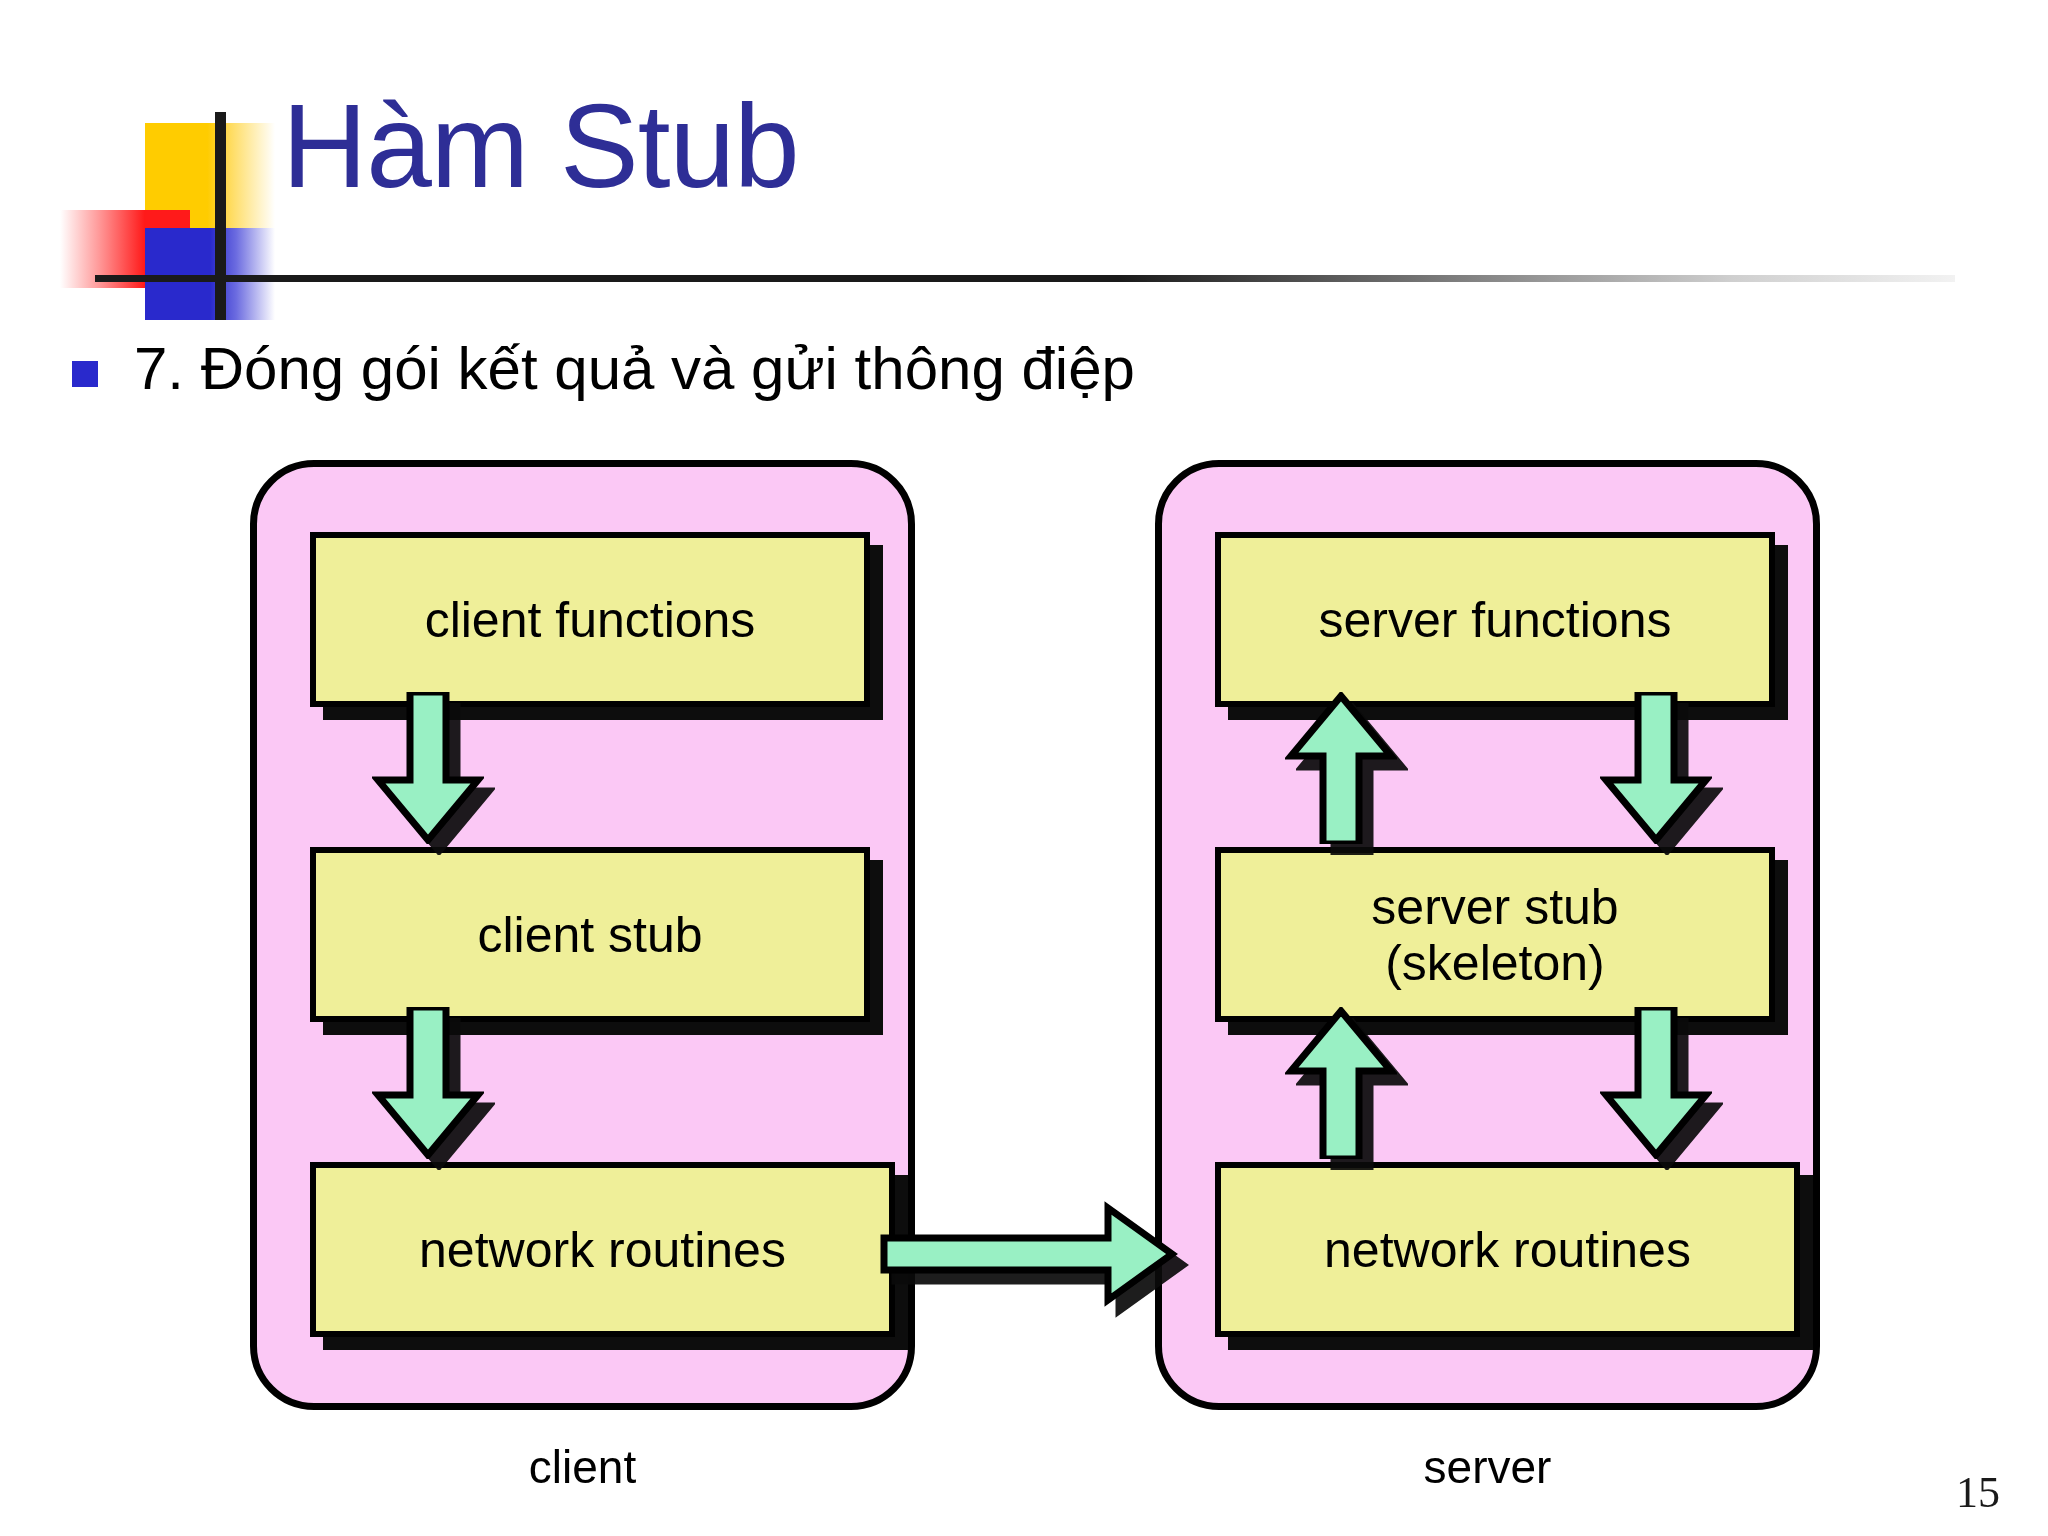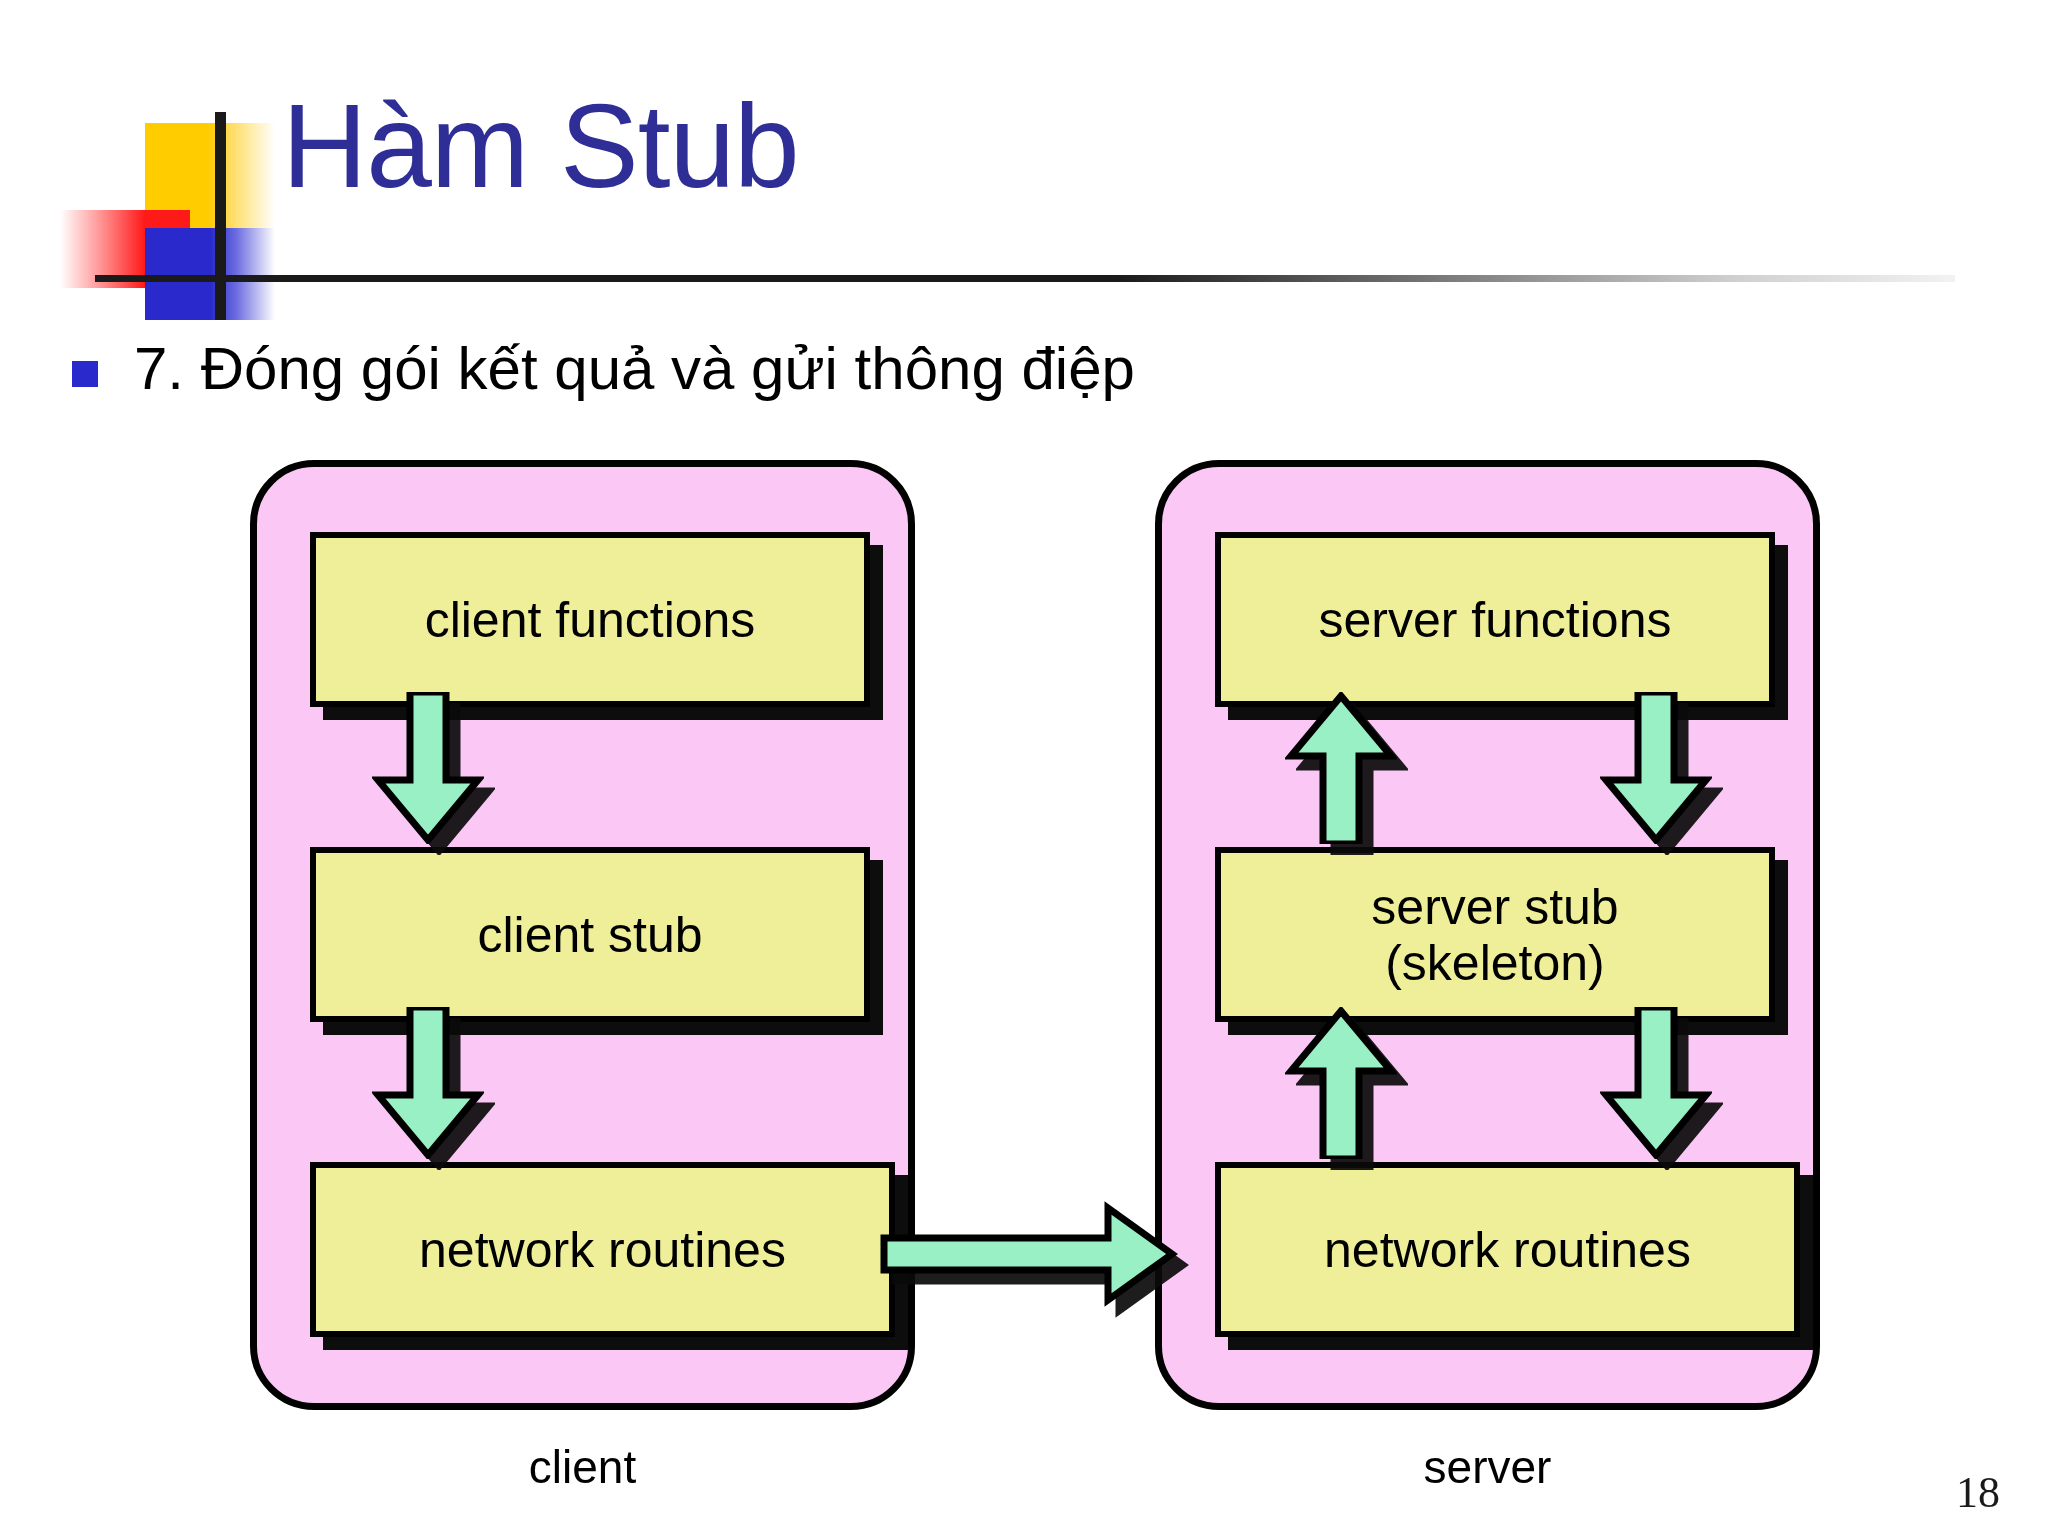--- a/index.html
+++ b/index.html
@@ -223,13 +223,13 @@
   </svg>
 
   <svg class="arrow" id="arrow-horiz" width="300" height="110" viewBox="0 0 300 110">
     <polygon points="4,38 228,38 228,8 292,54 228,100 228,70 4,70" fill="#99F0C4" stroke="#000000" stroke-width="7"></polygon>
   </svg>
 
   <div class="panel-label" id="label-client">client</div>
   <div class="panel-label" id="label-server">server</div>
 </div>
 
-<div id="page-number">18</div>
+<div id="page-number">15</div>
 
 </body></html>

